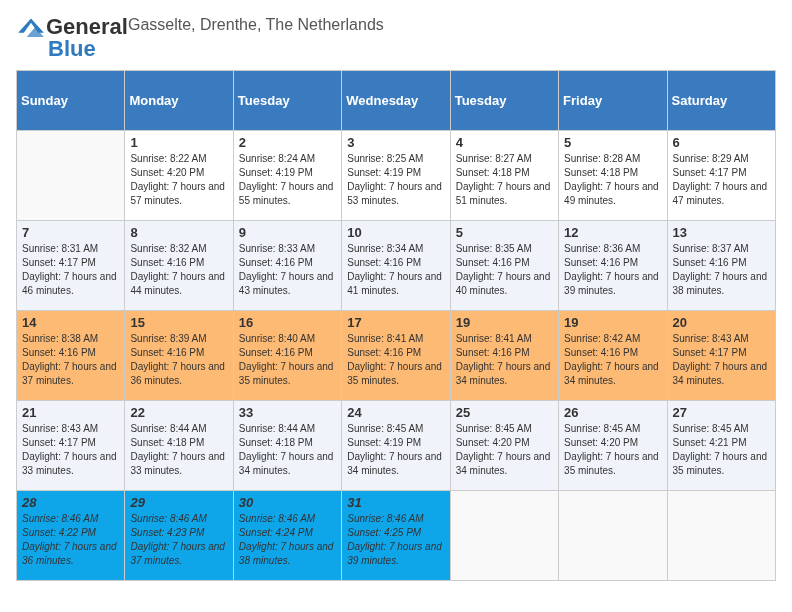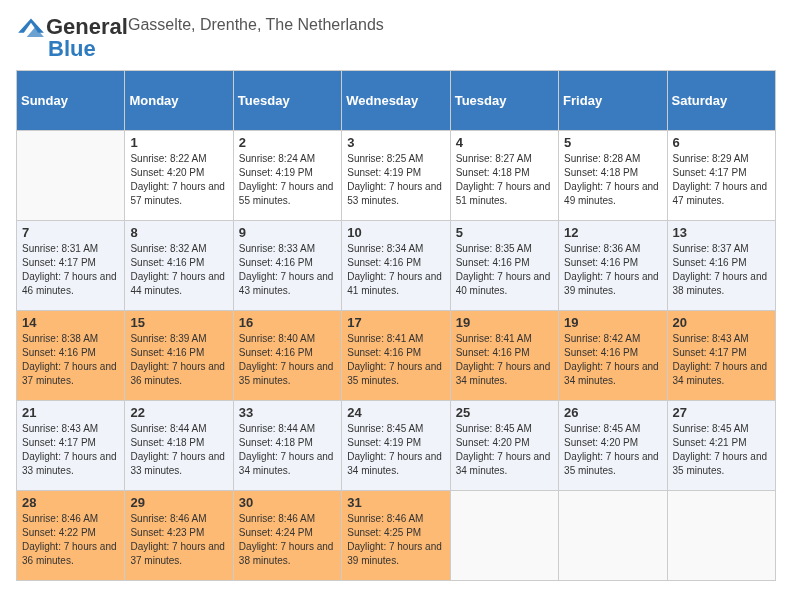--- a/index.html
+++ b/index.html
@@ -220,21 +220,21 @@
       </td>
         <td>
         <span class="day-num">26</span>
         <span class="day-detail">Sunrise: 8:45 AM<br>Sunset: 4:20 PM<br>Daylight: 7 hours and 35 minutes.</span>
       </td>
         <td>
         <span class="day-num">27</span>
         <span class="day-detail">Sunrise: 8:45 AM<br>Sunset: 4:21 PM<br>Daylight: 7 hours and 35 minutes.</span>
       </td>
       </tr>
-      <tr style="background: #fdba74;">
+      <tr style="background: #0ea5e9; font-style: italic;">
         <td>
         <span class="day-num">28</span>
         <span class="day-detail">Sunrise: 8:46 AM<br>Sunset: 4:22 PM<br>Daylight: 7 hours and 36 minutes.</span>
       </td>
         <td>
         <span class="day-num">29</span>
         <span class="day-detail">Sunrise: 8:46 AM<br>Sunset: 4:23 PM<br>Daylight: 7 hours and 37 minutes.</span>
       </td>
         <td>
         <span class="day-num">30</span>

